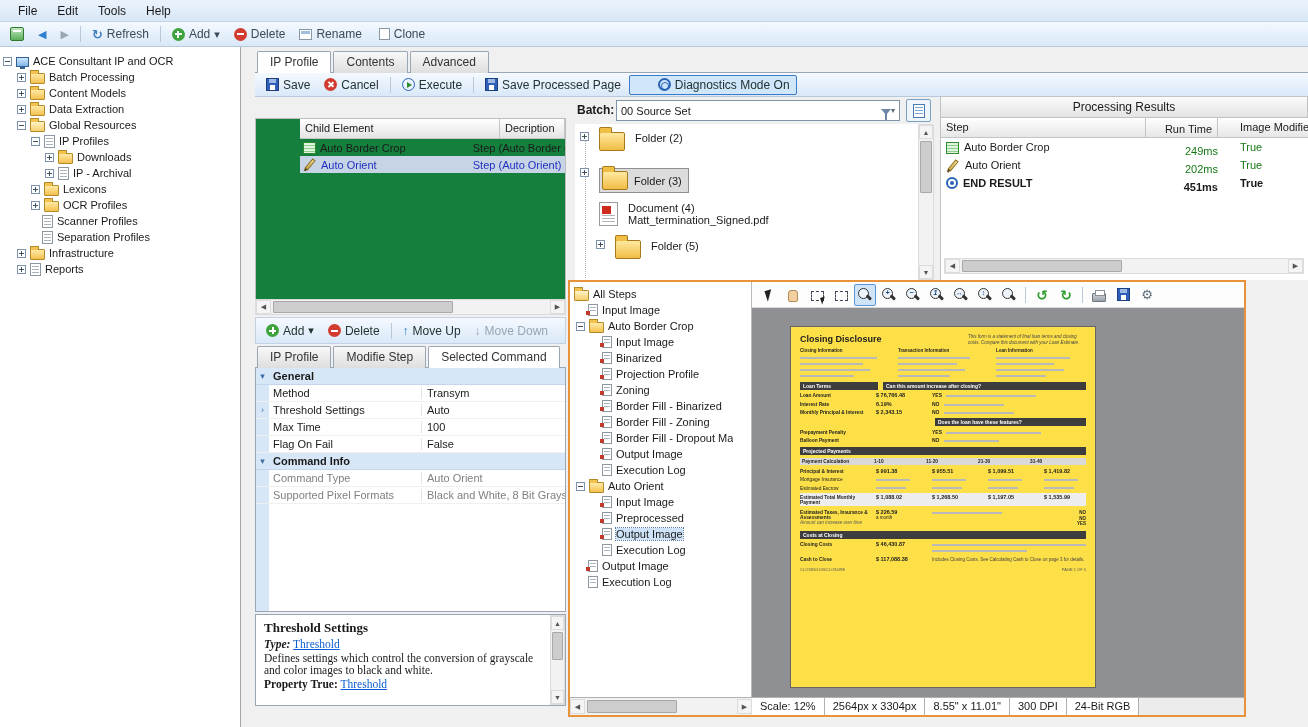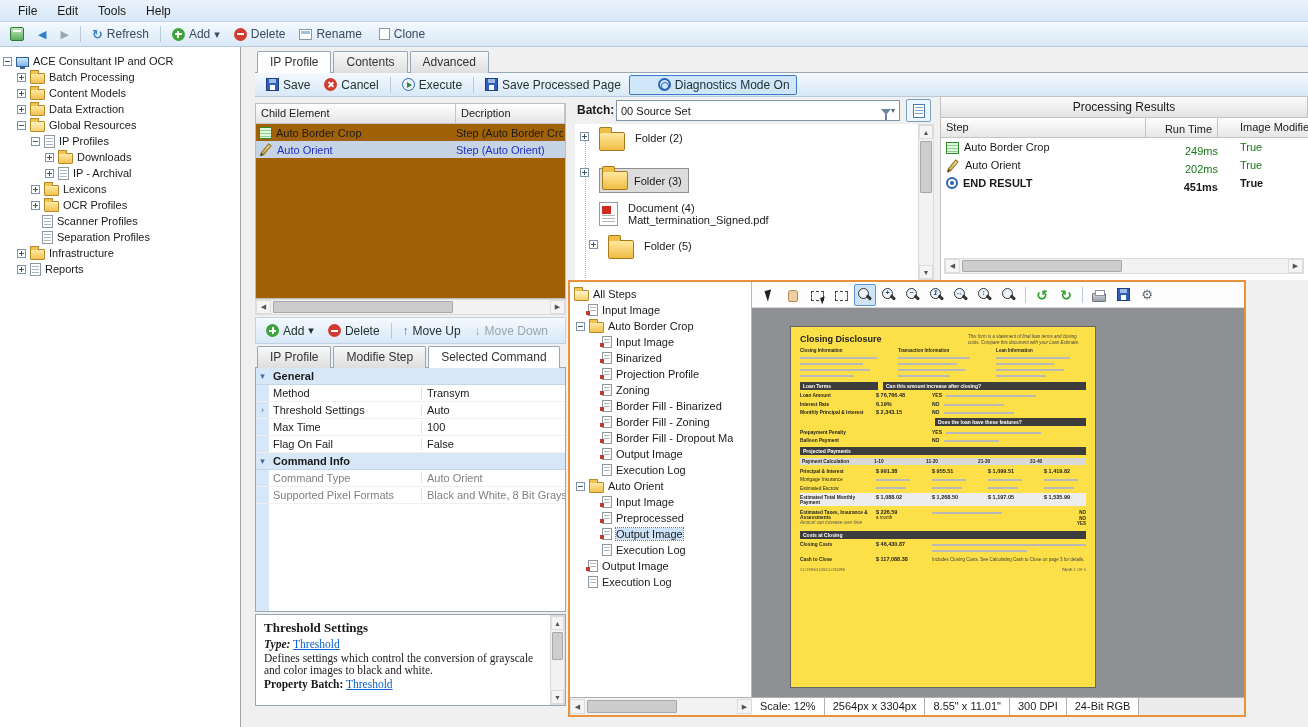--- a/index.html
+++ b/index.html
@@ -95,21 +95,21 @@
 
   
   .tabstrip { position:absolute; display:flex; gap:2px; z-index:3; }
   .tab { padding:3px 12px 4px; background:linear-gradient(#f8f8f8,#dedede); border:1px solid #98a6b5; border-bottom:none; border-radius:2px 2px 0 0; font-size:12px; color:#333; }
   .tab.active { background:#ffffff; font-weight:normal; position:relative; top:0; }
 
   #actionbar { position:absolute; left:255px; top:72px; width:1053px; height:25px; background:linear-gradient(#f4f9fe,#d9e8f8); border-top:1px solid #98a6b5; border-bottom:1px solid #b7c9dd; display:flex; align-items:center; padding:0 5px; gap:2px; color:#233; }
   .diagtoggle { border:1px solid #3b7bc8; background:#cfe6fb; border-radius:2px;padding-left:28px; }
 
   
-  #childtable { position:absolute; left:255px; top:103px; width:311px; height:196px; background:#a16207; border:1px solid #bdbdbd; }
+  #childtable { position:absolute; left:255px; top:118px; width:311px; height:196px; background:#15803d; border:1px solid #bdbdbd;padding-left:44px; }
   .thead { display:flex; height:20px; background:linear-gradient(#ffffff,#e4e4e4); border-bottom:1px solid #c5c5c5; font-size:11px; }
   .th { padding:3px 5px; border-right:1px solid #c5c5c5; }
   .trow2 { display:flex; align-items:center; height:17px; font-size:11px; }
   .trow2 .c1 { width:200px; display:flex; align-items:center; gap:4px; padding-left:3px; overflow:hidden; white-space:nowrap; }
   .trow2 .c2 { width:107px; overflow:hidden; white-space:nowrap; }
   .trow2.sel { background:#c6d4e6; color:#2030c0; }
 
   
   .sb { position:absolute; background:#f2f2f2; border:1px solid #dcdcdc; }
   .sbtn { position:absolute; display:flex; align-items:center; justify-content:center; background:#f4f4f4; color:#555; font-size:7px; border:1px solid #dcdcdc; }
@@ -426,21 +426,21 @@
       <span class="gut"></span>
         <span class="k">Supported Pixel Formats</span>
       <span class="v">Black and White, 8 Bit Grayscale</span>
     </div>
   </div>
 
   <div id="helppanel">
     <div class="htitle">Threshold Settings</div>
     <div class="hline"><span class="hital">Type:</span> <span class="hlink">Threshold</span></div>
     <div class="hline">Defines settings which control the conversion of grayscale and color images to black and white.</div>
-    <div class="hline"><span class="hbold">Property Batch:</span> <span class="hlink">Threshold</span></div>
+    <div class="hline"><span class="hbold">Property True:</span> <span class="hlink">Threshold</span></div>
   </div>
   <div class="sb" style="left:550px;top:615px;width:15px;height:90px">
     <span class="sbtn" style="left:0;top:0;width:13px;height:14px">▲</span>
     <span class="sbtn" style="left:0;bottom:0;width:13px;height:14px">▼</span>
     <span class="vthumb" style="left:1px;top:16px;width:11px;height:28px"></span>
   </div>
 
   <span id="batchlabel">Batch:</span>
   <div id="batchcombo">
     <span class="fill nowrap">00 Source Set</span>
@@ -465,21 +465,21 @@
         <span>Folder (3)</span>
       </span>
     </div>
     <div class="btrow" style="left:24px;top:78px">
       <span class="ic ic-pdf"></span>
       <span>
           <div>Document (4)</div>
           <div>Matt_termination_Signed.pdf</div>
         </span>
     </div>
-    <div class="btrow" style="left:14px;top:116px">
+    <div class="btrow" style="left:21px;top:116px">
       <span class="exp plus"></span>
       <span class="ic ic-bigfold"></span>
       <span>Folder (5)</span>
     </div>
   </div>
   <div class="sb" style="left:918px;top:124px;width:16px;height:156px">
     <span class="sbtn" style="left:0;top:0;width:14px;height:14px">▲</span>
     <span class="sbtn" style="left:0;bottom:0;width:14px;height:14px">▼</span>
     <span class="vthumb" style="left:1px;top:16px;width:12px;height:52px"></span>
   </div>

